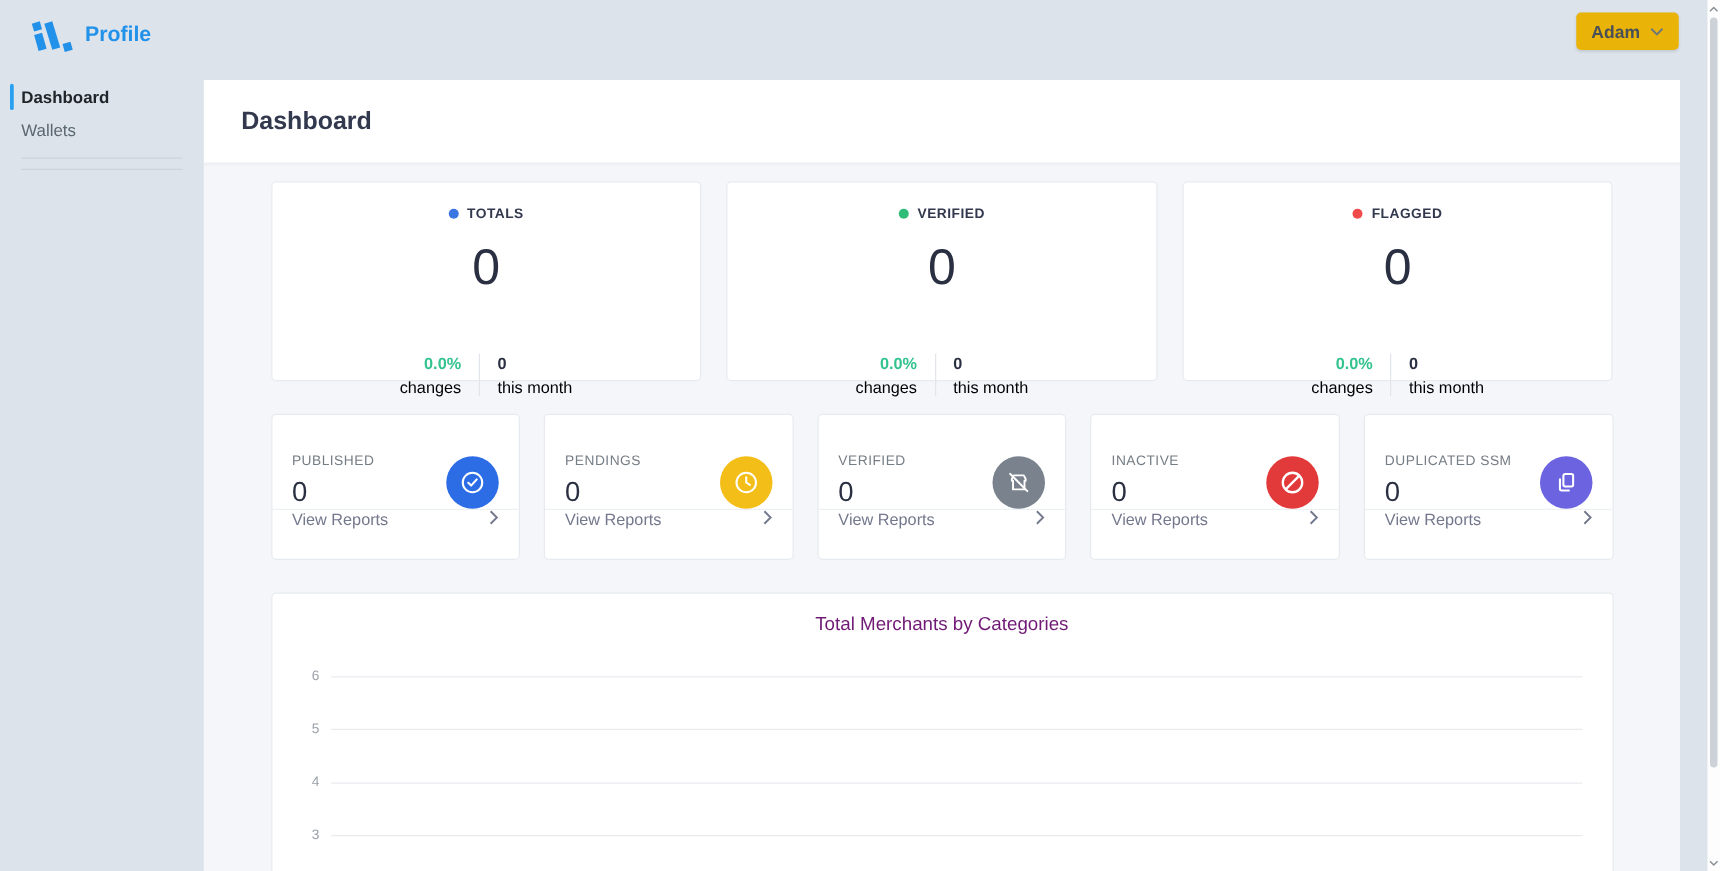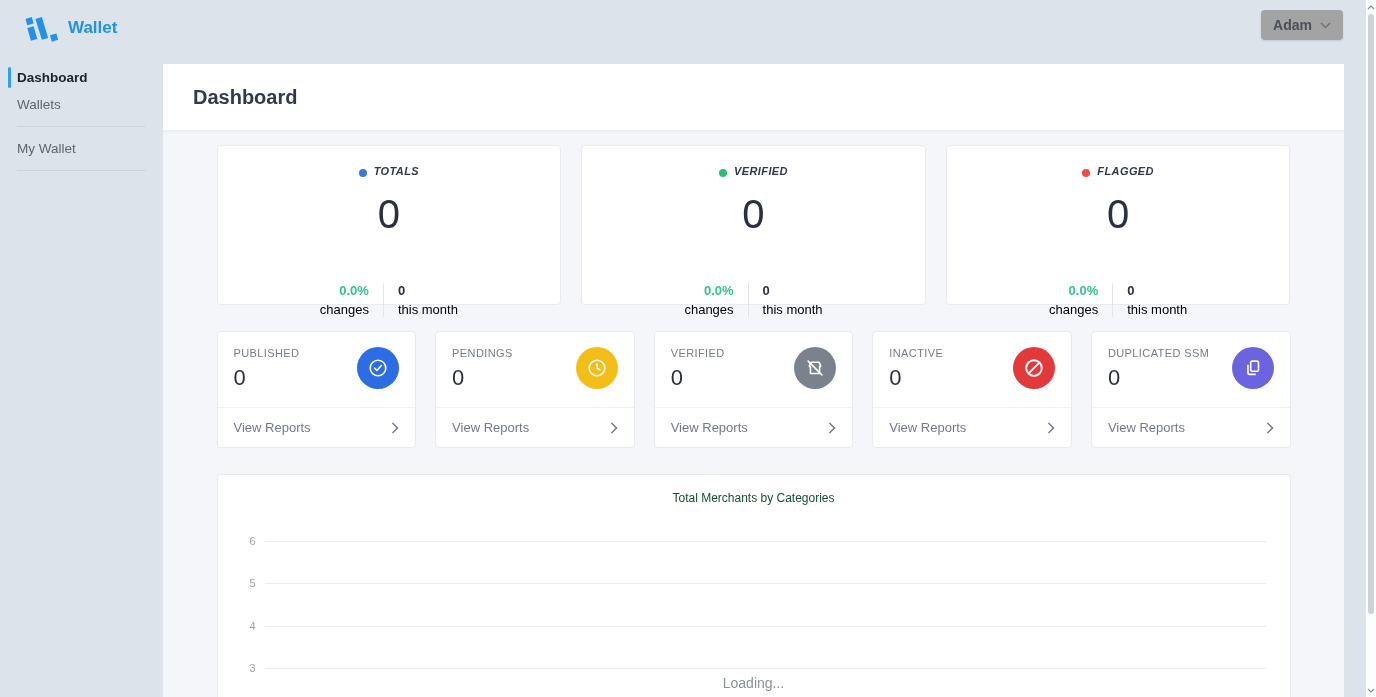--- a/index.html
+++ b/index.html
@@ -5,21 +5,21 @@
   * { margin:0; padding:0; box-sizing:border-box; }
   html,body { width:1376px; height:697px; overflow:hidden; }
   body { font-family:"Liberation Sans", sans-serif; background:#dce3ea; }
   .app { position:relative; width:1376px; height:697px; background:#dce3ea; }
 
   
   .topbar { position:absolute; left:0; top:0; width:100%; height:64px; }
   .brand { position:absolute; left:20px; top:10px; display:flex; align-items:center; gap:8px; cursor:pointer; }
   .brand-name { font-size:17px; font-weight:700; color:#2191ea; }
   .user-btn { position:absolute; right:33px; top:10px; height:30px; padding:0 12px;
-    background:#a3a3a3; border:none; border-radius:4px; box-shadow:0 1px 2px rgba(30,40,60,.12);
+    background:#eab308; border:none; border-radius:4px; box-shadow:0 1px 2px rgba(30,40,60,.12);
     display:flex; align-items:center; gap:8px; font-family:inherit; font-size:14px; font-weight:600;
     color:#495057; cursor:pointer; }
 
   
   .sidebar { position:absolute; left:0; top:64px; width:163px; bottom:0; }
   .nav-item { position:relative; display:flex; align-items:center; height:27px; padding-left:17px;
     font-size:13.5px; color:#5b6770; cursor:pointer; }
   .nav-item.active { color:#212529; font-weight:600; }
   .nav-item.active::before { content:""; position:absolute; left:8px; top:3px; bottom:3px; width:3px;
     background:#2aa0f0; border-radius:2px; }
@@ -30,47 +30,47 @@
     background:#f4f6f9; overflow:hidden; }
   .page-header { height:67px; background:#fff; border-bottom:1px solid #e9edf1;
     box-shadow:0 1px 2px rgba(15,34,58,.04); display:flex; align-items:center; padding-left:30px; }
   .page-title { font-size:20px; font-weight:600; color:#32394e; }
   .content { width:1074px; margin:14px auto 0; }
 
   
   .summary-row { display:grid; grid-template-columns:repeat(3,1fr); gap:20px; }
   .sum-card { height:160px; background:#fff; border:1px solid #e7ebef; border-radius:4px;
     display:flex; flex-direction:column; align-items:center; padding-top:19px; }
-  .sum-label { display:flex; align-items:flex-end; gap:7px; font-size:11px; font-weight:700;
-    color:#32394e; letter-spacing:.4px;font-style:italic; }
+  .sum-label { display:flex; align-items:center; gap:7px; font-size:11px; font-weight:700;
+    color:#32394e; letter-spacing:.4px; }
   .dot { width:8px; height:8px; border-radius:50%; }
   .sum-value { font-size:40px; font-weight:500; color:#2a3042; line-height:1; margin-top:17px; }
   .sum-stats { display:flex; margin-top:17px; }
   .stat-col { font-size:13px;margin-top:32px; }
   .stat-col.left { text-align:right; padding-right:14px; border-right:1px solid #e2e6ea; }
   .stat-col.right { padding-left:14px; }
   .stat-top { font-weight:600; color:#2a3042; }
   .stat-bottom { color:#000000; margin-top:4px; }
 
   
   .status-row { margin-top:26px; display:grid; grid-template-columns:repeat(5,1fr); gap:19px; }
   .stat-card { background:#fff; border:1px solid #e7ebef; border-radius:4px; }
-  .stat-card-body { height:75px; padding:15px 16px 0 16px; display:flex; justify-content:space-between; }
+  .stat-card-body { height:75px; padding:15px 16px 0 16px; display:flex; justify-content:space-between;align-items:flex-end; }
   .stat-card-label { font-size:11px; color:#757d85; letter-spacing:.4px; }
   .stat-card-value { font-size:22px; font-weight:500; color:#2a3042; margin-top:6px; }
   .icon-circle { width:42px; height:42px; border-radius:50%; display:flex; align-items:center;
     justify-content:center; flex:0 0 auto; }
   .stat-card-footer { border-top:1px solid #eef1f4; height:40px; padding:0 16px;
-    display:flex; align-items:center; justify-content:space-between; font-size:13px; color:#74788d;
+    display:flex; align-items:flex-start; justify-content:space-between; font-size:13px; color:#74788d;
     cursor:pointer; }
 
   
   .chart-card { margin-top:26px; height:430px; background:#fff; border:1px solid #e7ebef;
     border-radius:4px; position:relative; }
-  .chart-title { text-align:center; padding-top:16px; font-size:12px; color:#14532d; }
+  .chart-title { text-align:center; padding-top:16px; font-size:15px; color:#701a75; }
   .grid-row { position:absolute; left:14px; right:24px; display:flex; align-items:center; }
   .tick { width:24px; text-align:right; margin-right:9px; font-size:11px; color:#9ba1a9; }
   .grid-line { flex:1; height:1px; background:#e9ecef; }
   .chart-loading { position:absolute; top:200px; left:0; right:0; text-align:center;
     font-size:14px; color:#8b9199; }
 
   
   .scrollbar { position:absolute; right:0; top:0; width:10px; height:100%; background:#fdfdfe; }
   .sb-arrow { position:absolute; left:0; width:10px; height:12px; display:flex; align-items:center;
     justify-content:center; cursor:pointer; }
@@ -88,41 +88,38 @@
   <div class="topbar">
     <div class="brand">
       <svg width="40" height="36" viewBox="0 0 44 36">
         <g fill="#2191ea">
           <polygon points="6,8 13,6 15,13 8,15"></polygon>
           <polygon points="8,18 15,16 19,30 12,32"></polygon>
           <polygon points="17,8 24,6 31,29 24,31"></polygon>
           <polygon points="33,26 40,24 42,31 35,33"></polygon>
         </g>
       </svg>
-      <span class="brand-name">Wallet</span>
+      <span class="brand-name">Profile</span>
     </div>
     <button class="user-btn">
       <span>Adam</span>
       <svg width="11" height="7" viewBox="0 0 11 7">
         <polyline points="1,1 5.5,5.5 10,1" fill="none" stroke="#6c757d" stroke-width="1.5"></polyline>
       </svg>
     </button>
   </div>
 
   <aside class="sidebar">
     <div class="nav-item active">
       <span>Dashboard</span>
     </div>
     <div class="nav-item">
       <span>Wallets</span>
     </div>
     <div class="nav-divider"></div>
-    <div class="nav-item">
-      <span>My Wallet</span>
-    </div>
     <div class="nav-divider"></div>
   </aside>
 
   <main class="panel">
     <div class="page-header">
       <h1 class="page-title">Dashboard</h1>
     </div>
 
     <div class="content">
 
@@ -307,21 +304,20 @@
           <span class="grid-line"></span>
         </div>
         <div class="grid-row" style="top:145px">
           <span class="tick">4</span>
           <span class="grid-line"></span>
         </div>
         <div class="grid-row" style="top:187px">
           <span class="tick">3</span>
           <span class="grid-line"></span>
         </div>
-        <div class="chart-loading">Loading...</div>
       </div>
 
     </div>
   </main>
 
   <div class="scrollbar">
     <div class="sb-arrow up">
       <svg width="8" height="5" viewBox="0 0 8 5">
           <polyline points="1,4 4,1 7,4" fill="none" stroke="#8a9097" stroke-width="1.2"></polyline>
         </svg>

